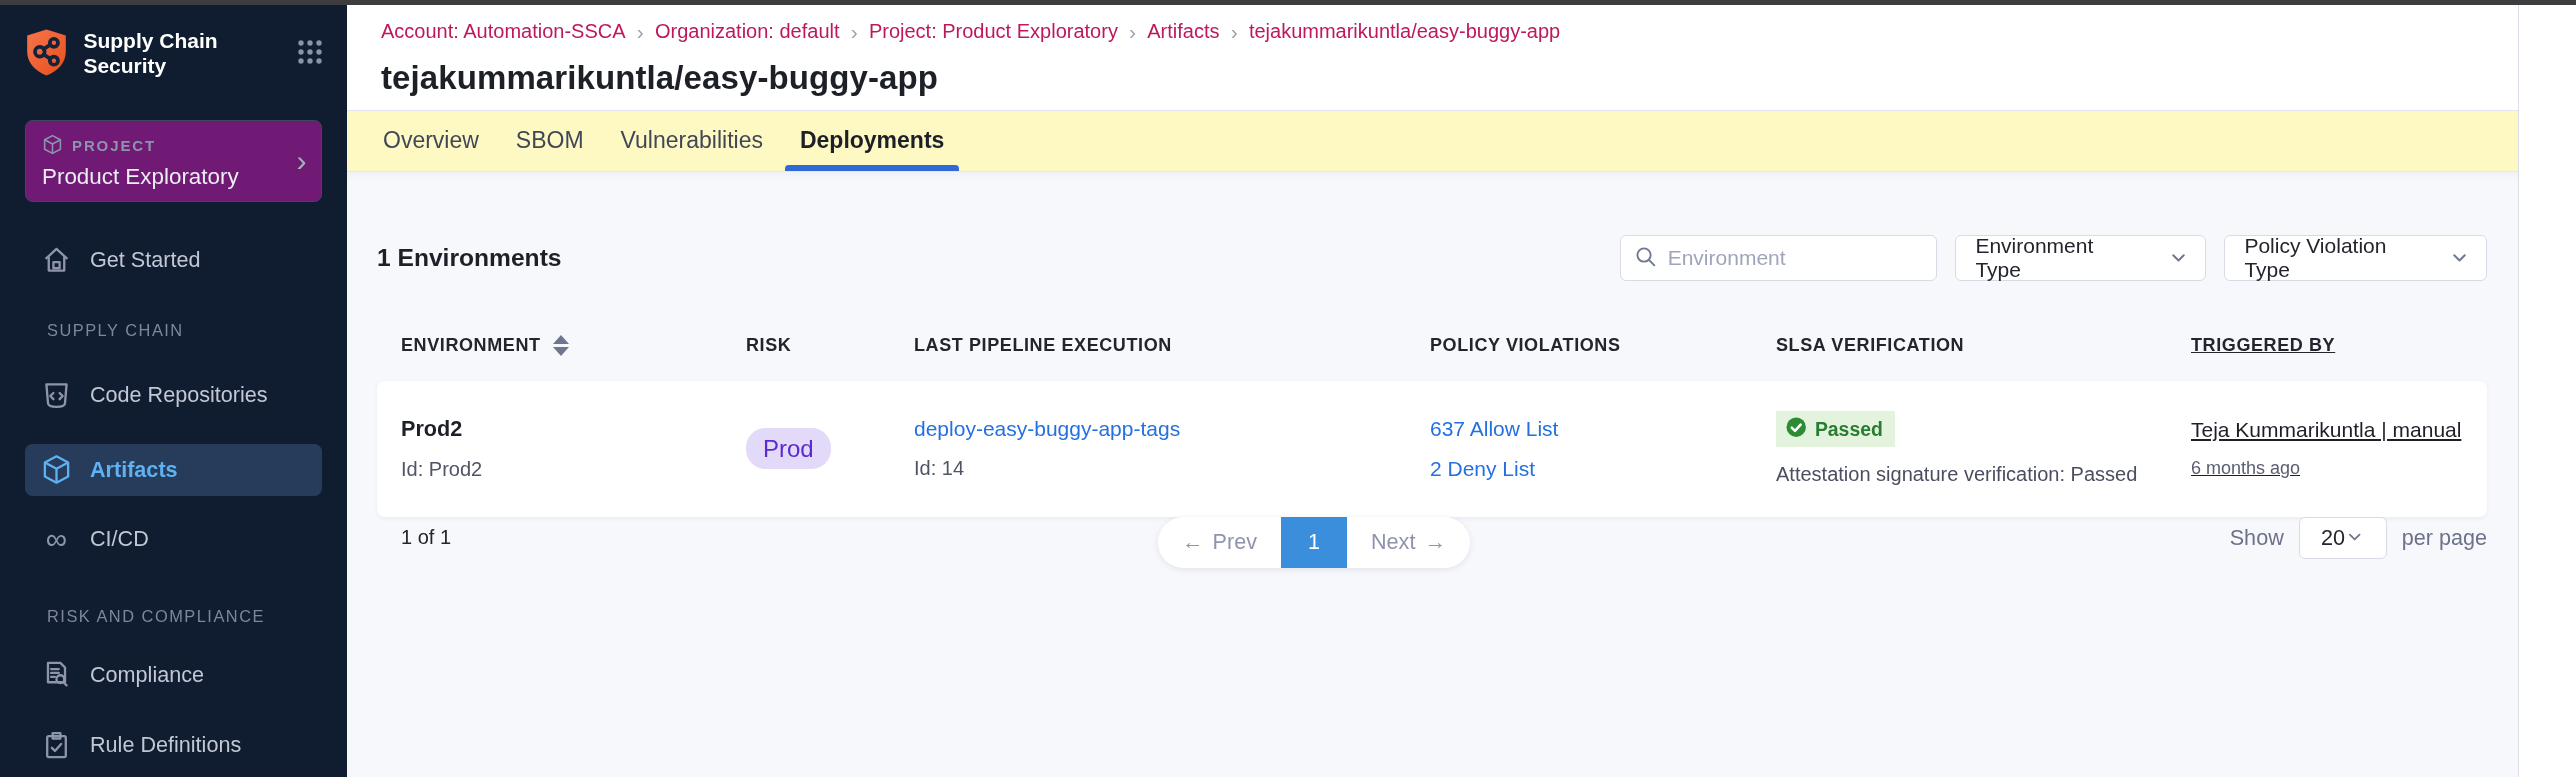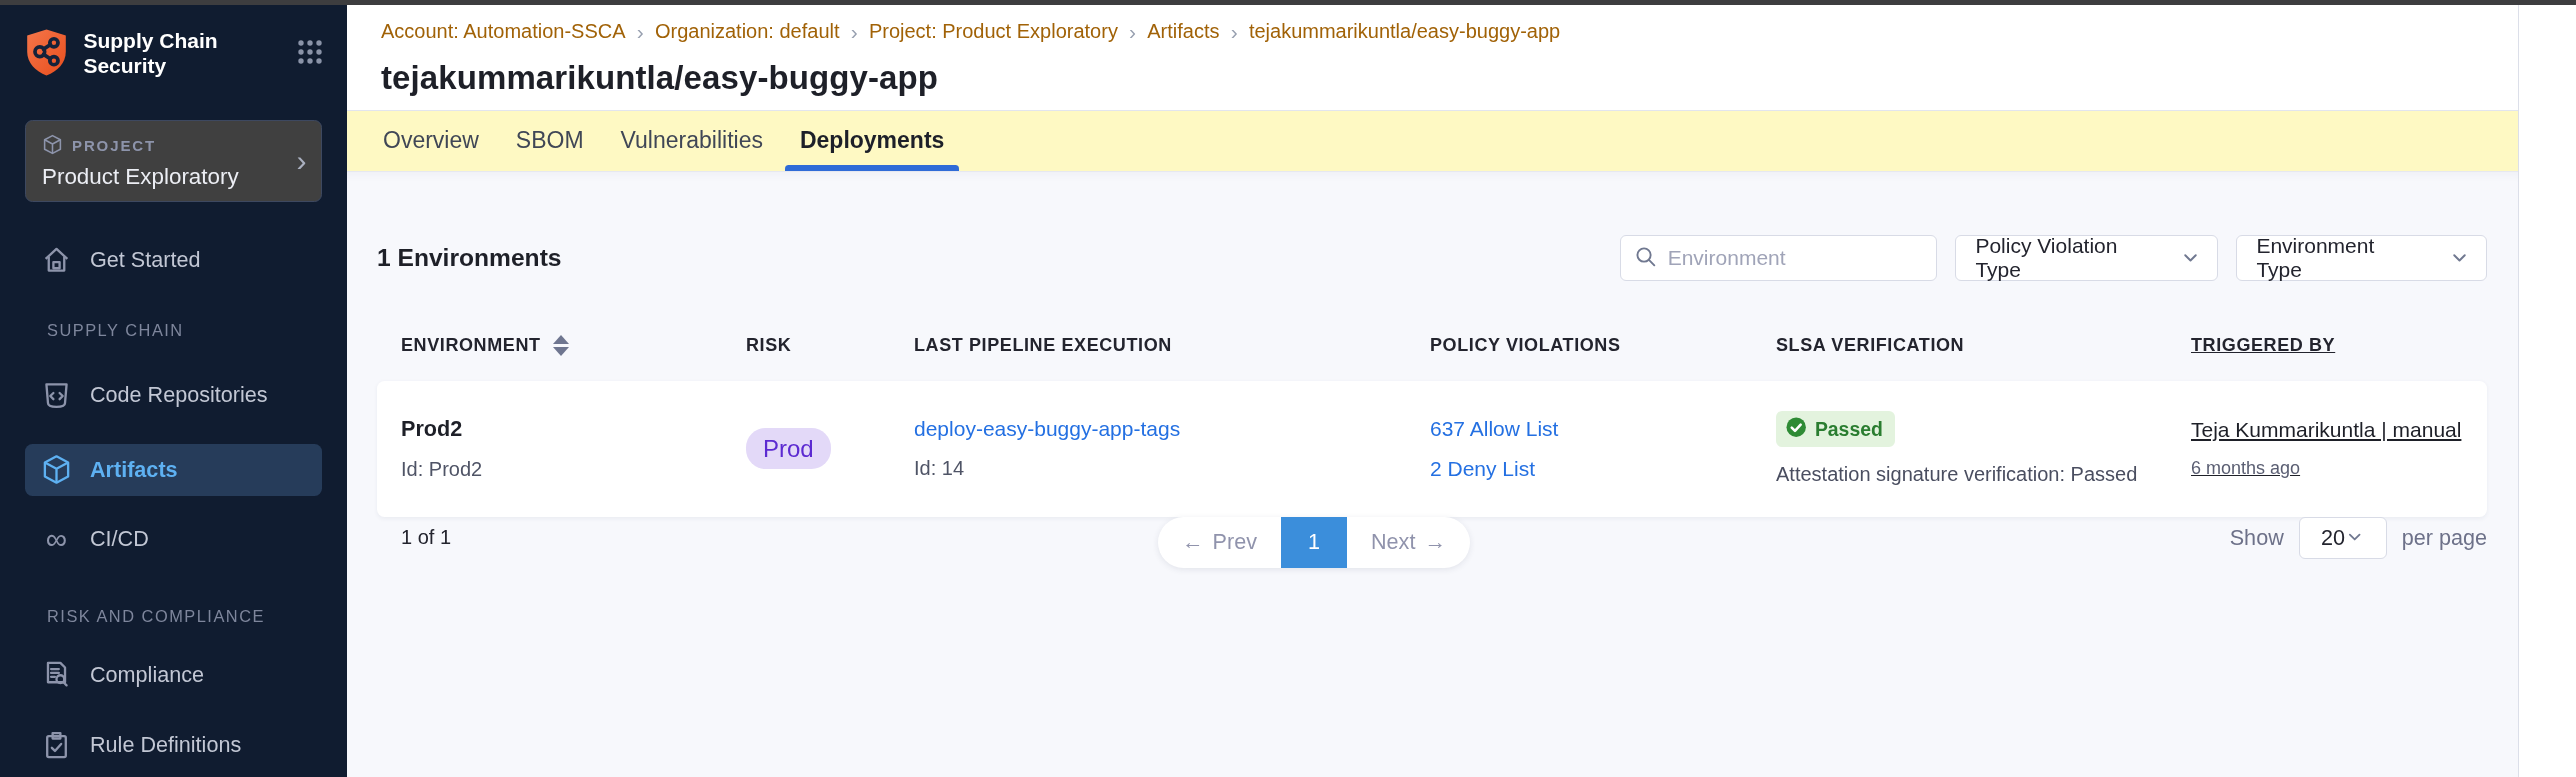--- a/index.html
+++ b/index.html
@@ -11,41 +11,41 @@
   }
   .top-strip { height:4.5px; width:100%; background:#3d3d3f; }
   .app { display:flex; height:773px; width:100%; }
 
   
   .sidebar { width:347px; background:#101c30; flex:none; display:flex; flex-direction:column; }
   .brand-row { display:flex; align-items:flex-start; padding:22.4px 22.4px 0 22.4px; }
   .brand-title { margin-left:12px; font-size:21px; line-height:25px; font-weight:700; color:#fff; padding-top:1.5px; }
   .grid-icon { margin-left:auto; margin-top:10.4px; cursor:pointer; }
   .accent-bar { height:3.7px; background:#ef4b23; margin:16.4px 24.6px 0 24.6px; border-radius:1.5px; }
-  .project-card { margin:23px 24.6px 0 24.6px; border:1.5px solid #3d4860; border-radius:7.5px; padding:12.7px 15px 11.2px 16.4px; position:relative; cursor:pointer; background:#404040; }
+  .project-card { margin:23px 24.6px 0 24.6px; border:1.5px solid #3d4860; border-radius:7.5px; padding:12.7px 15px 11.2px 16.4px; position:relative; cursor:pointer; background:#701a75; }
   .project-label-row { display:flex; align-items:center; gap:9px; }
   .project-label { font-size:15px; font-weight:700; letter-spacing:1.9px; color:#8d94ab; }
   .project-name { margin-top:6px; font-size:22.4px; color:#eceef4; }
   .project-chevron { position:absolute; right:15px; top:50%; transform:translateY(-50%); font-size:30px; color:#aab0c0; line-height:1; }
   .nav { display:flex; flex-direction:column; margin-top:32px;gap:8px; }
   .nav-item { height:52px; margin:0 24.6px; border-radius:7.5px; display:flex; align-items:center; padding:0 0 0 16.4px; gap:18px; color:#c2c7d4; font-size:21.6px; cursor:pointer; }
   .nav-item .ni-icon { width:31px; height:31px; flex:none; display:flex; align-items:center; justify-content:center; color:#8d94ab; }
   .nav-item.active { background:#263c5a; color:#5eb1f2; font-weight:700; }
   .nav-item.active .ni-icon { color:#5eb1f2; }
   .section-label { margin:0 24.6px; padding-left:22.4px; font-size:16.4px; letter-spacing:1.5px; color:#7e869c; height:27px; display:flex; align-items:center; }
   .sl-1 { margin-top:22.4px; margin-bottom:17px; }
   .sl-2 { margin-top:30px; margin-bottom:11.2px; }
   .mt20 { margin-top:15px; } .mt12 { margin-top:9px; } .mt14 { margin-top:10.4px; } .mt13 { margin-top:9.7px; }
   .infinity-glyph { font-size:30px; line-height:1; font-weight:400; }
 
   
   .main { flex:1; min-width:0; display:flex; flex-direction:column; background:#fff; }
   .page-header { background:#fff; padding:15px 0 0 34px; height:106px; border-bottom:1.5px solid #e2e5ee; flex:none; }
   .breadcrumb { display:flex; align-items:center; gap:11.2px; font-size:20px; }
-  .crumb { color:#a16207; cursor:pointer; }
+  .crumb { color:#be185d; cursor:pointer; }
   .crumb-sep { color:#98a0b0; font-size:21px; }
   .page-title { margin-top:15px; font-size:33px; font-weight:700; color:#1e2028; letter-spacing:0.1px; }
 
   .tab-bar { background:#fef9c3; height:61px; padding-left:36px; display:flex; gap:37px; align-items:center; flex:none; border-bottom:0.7px solid #e6e8f0; }
   .tab { font-size:23px; color:#404756; position:relative; height:100%; display:flex; align-items:center; cursor:pointer; }
   .tab.active { color:#1d2029; font-weight:700; }
   .tab.active .tab-underline { position:absolute; bottom:0; left:-15px; right:-15px; height:6px; background:#2f6bd7; border-radius:3.7px 3.7px 0 0; }
 
   .content { flex:1; background:#f7f8fc; padding:0 31px 0 30px; box-shadow:inset 0 12px 10.4px -10.4px rgba(30,40,70,0.05); }
 
@@ -66,21 +66,21 @@
   .sort-icon { display:inline-flex; flex-direction:column; gap:3.7px; margin-left:12px; cursor:pointer; }
   .sort-icon .tri-up { width:0; height:0; border-left:8.2px solid transparent; border-right:8.2px solid transparent; border-bottom:9px solid #6f7690; }
   .sort-icon .tri-down { width:0; height:0; border-left:8.2px solid transparent; border-right:8.2px solid transparent; border-top:9px solid #6f7690; }
 
   .row-card { margin-top:24.6px; background:#fff; border-radius:7.5px; height:136px; display:flex; align-items:center; box-shadow:0 1.5px 4.5px rgba(40,50,80,0.06); cursor:pointer; }
   .cell { display:flex; flex-direction:column; justify-content:center; gap:16.4px; }
   .primary { font-size:21.6px; font-weight:700; color:#1e2028; }
   .secondary { font-size:20px; color:#4f5466; }
   .link { font-size:21px; color:#2470e2; cursor:pointer; }
   .type-badge { display:inline-flex; align-self:flex-start; background:#e3d9f8; color:#5c2ad1; font-size:24px; border-radius:19.4px; padding:6.7px 17px; }
-  .passed-badge { display:inline-flex; align-self:flex-start; align-items:center; gap:7.5px; background:#e3f3de; border-radius:6px; padding:5.2px 12px 5.2px 9px; }
+  .passed-badge { display:inline-flex; align-self:flex-start; align-items:center; gap:7.5px; background:#e3f3de; border-radius:0; padding:5.2px 12px 5.2px 9px; }
   .passed-badge .pb-text { font-size:19.4px; font-weight:700; color:#2a7d30; }
   .slsa-detail { font-size:20px; color:#4a4e60; }
   .trig-name { font-size:21px; color:#1e2028; }
   .trig-time { font-size:18px; color:#5a5e72; }
 
   .pagination-row { display:flex; align-items:center; position:relative; }
   .page-summary { font-size:20px; color:#23242e; padding-left:24px; }
   .pager { position:absolute; left:781px; top:0; height:51px; background:#fff; border-radius:30px; display:flex; align-items:stretch; overflow:hidden; box-shadow:0 1.5px 6px rgba(40,50,80,0.10); }
   .pager-btn { display:flex; align-items:center; gap:9px; padding:0 24px; font-size:21.6px; color:#9093ac; cursor:pointer; }
   .pager-page { width:66px; background:#3b8edb; color:#fff; font-size:21.6px; display:flex; align-items:center; justify-content:center; cursor:pointer; }
@@ -265,30 +265,30 @@
         <div class="toolbar-right">
           <div class="search-box">
             <span>
               <svg width="25" height="25" viewBox="0 0 34 34" fill="none" stroke="#707890" stroke-width="2.6" stroke-linecap="round">
                 <circle cx="15" cy="15" r="9"></circle>
                   <path d="M22 22 L29 29"></path>
               </svg>
             </span>
             <input type="text" placeholder="Environment" style="">
           </div>
-          <div class="dropdown dd-pvt">
-            <span class="dd-label">Policy Violation Type</span>
+          <div class="dropdown dd-env">
+            <span class="dd-label">Environment Type</span>
             <span class="dd-caret">
               <svg width="21" height="21" viewBox="0 0 28 28" fill="none" stroke="#707890" stroke-width="2.6" stroke-linecap="round" stroke-linejoin="round">
                   <path d="M7 11 L14 18 L21 11"></path>
                 </svg>
             </span>
           </div>
-          <div class="dropdown dd-env">
-            <span class="dd-label">Environment Type</span>
+          <div class="dropdown dd-pvt">
+            <span class="dd-label">Policy Violation Type</span>
             <span class="dd-caret">
               <svg width="21" height="21" viewBox="0 0 28 28" fill="none" stroke="#707890" stroke-width="2.6" stroke-linecap="round" stroke-linejoin="round">
                   <path d="M7 11 L14 18 L21 11"></path>
                 </svg>
             </span>
           </div>
         </div>
       </div>
 
       <div class="table-head">

